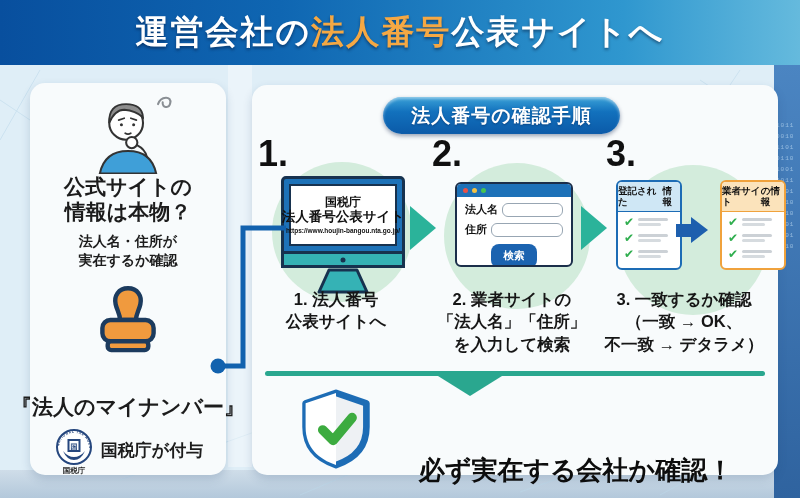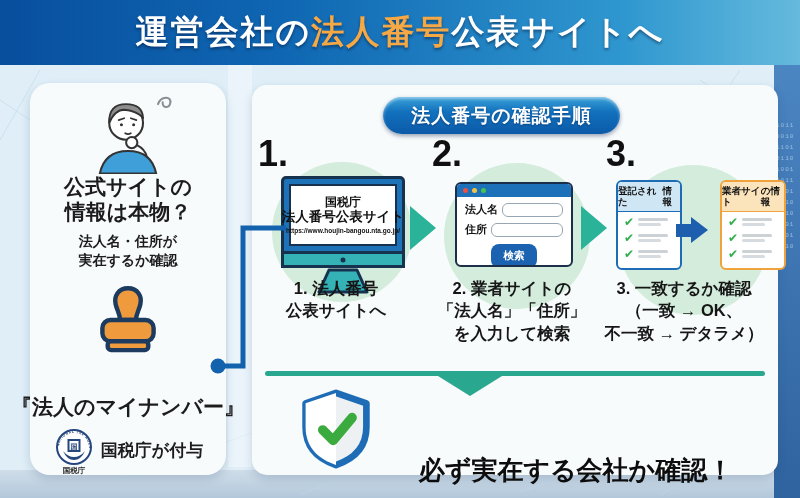--- a/index.html
+++ b/index.html
@@ -22,21 +22,21 @@
   .banner{position:absolute;left:0;top:0;width:800px;height:65px;
     background:linear-gradient(90deg,#084f9e 0%,#0f66b2 35%,#2f97cf 78%,#65badd 100%);
     display:flex;align-items:center;justify-content:center;}
   .banner-title{color:#fff;font-size:33px;font-weight:800;letter-spacing:2px;
     text-shadow:0 2px 3px rgba(0,10,40,.45);}
   .banner-title .hl{color:#f5a843;}
 
   
   .card{position:absolute;background:#f8fbfc;border-radius:15px;
     box-shadow:0 4px 10px rgba(25,60,105,.18);}
-  #left-card{left:30px;top:83px;width:196px;height:392px;display:flex;flex-direction:column;align-items:center;border-radius:20px;}
+  #left-card{left:30px;top:83px;width:196px;height:392px;display:flex;flex-direction:column;align-items:center;}
   #right-card{left:252px;top:85px;width:526px;height:390px;}
 
   
   .lp-title{margin-top:0px;font-size:21px;line-height:1.22;font-weight:800;color:#1c1c1c;text-align:center;}
   .lp-sub{margin-top:7px;font-size:14px;line-height:1.4;font-weight:700;color:#1c1c1c;text-align:center;}
   .lp-myno{margin-top:20px;font-size:21px;font-weight:800;color:#1c1c1c;white-space:nowrap;}
   .lp-logo-row{margin-top:4px;display:flex;align-items:center;gap:6px;}
   .lp-grant{font-size:17px;font-weight:800;color:#1c1c1c;}
 
   
@@ -96,21 +96,21 @@
   .bar1{width:30px;height:3px;background:#ccd1d6;border-radius:2px;}
   .bar2{width:23px;height:3px;background:#d6dbdf;border-radius:2px;}
 
   
   .blue-arrow{position:absolute;left:424px;top:132px;}
   .blue-arrow .shaft{position:absolute;left:0;top:7px;width:16px;height:13px;background:#1d5fae;}
   .blue-arrow .head{position:absolute;left:15px;top:0;width:0;height:0;
     border-top:13.5px solid transparent;border-bottom:13.5px solid transparent;border-left:17px solid #1d5fae;}
 
   
-  .caption{position:absolute;top:192px;text-align:center;font-weight:800;color:#161616;
+  .caption{position:absolute;top:203px;text-align:center;font-weight:800;color:#161616;
     font-size:16.5px;line-height:1.35;}
   .caption div{white-space:nowrap;}
 
   
   .divider{position:absolute;left:13px;top:286px;width:500px;height:5px;border-radius:3px;background:#2aa78f;}
   .divider-tri{position:absolute;left:186px;top:291px;width:0;height:0;
     border-left:32px solid transparent;border-right:32px solid transparent;border-top:20px solid #2aa78f;}
   .shield-wrap{position:absolute;left:46px;top:304px;}
   .conclusion{position:absolute;left:128px;top:320px;width:392px;text-align:center;
     font-size:26px;font-weight:900;color:#0d0d0d;white-space:nowrap;margin-top:48px;}

